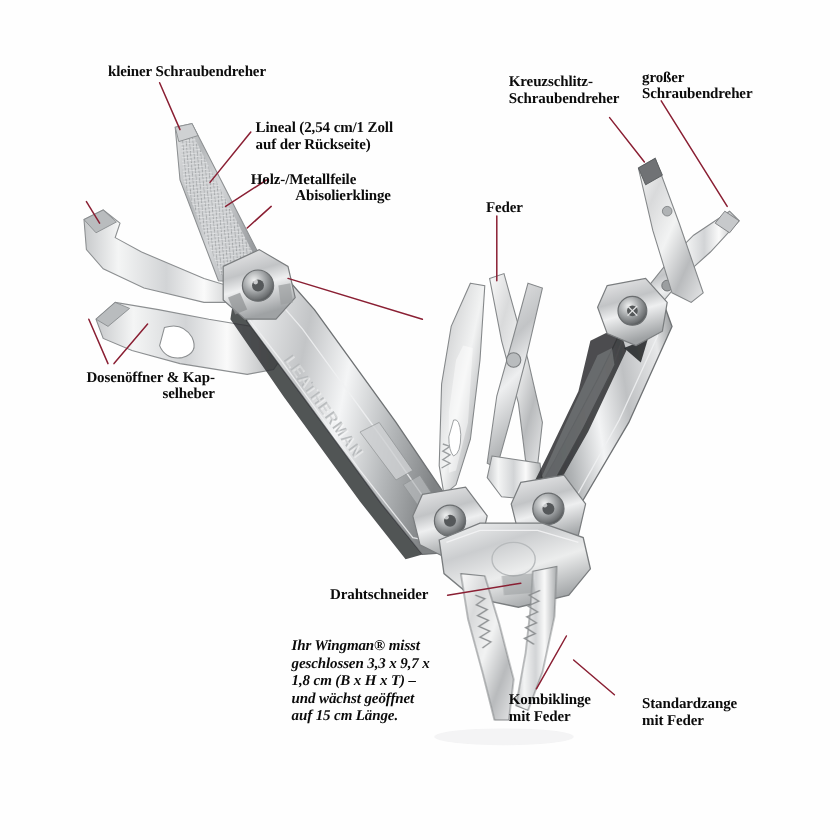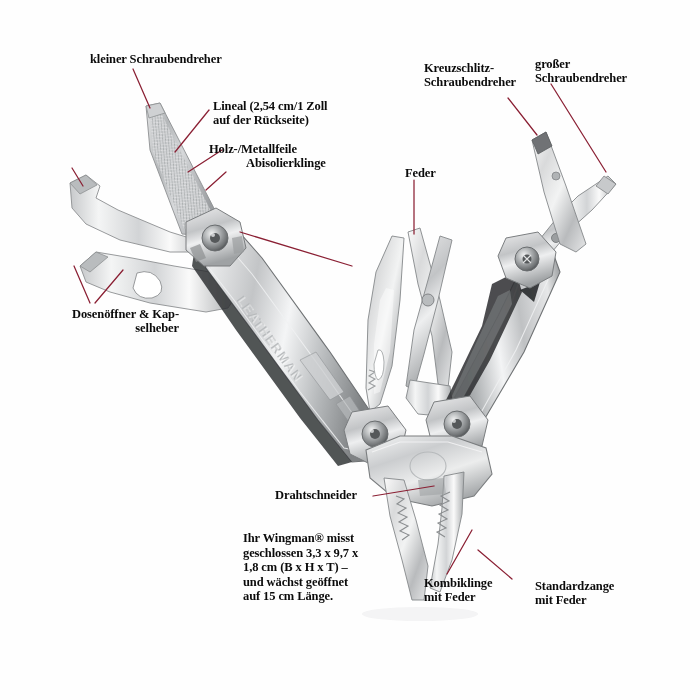--- a/index.html
+++ b/index.html
@@ -261,19 +261,19 @@
 Schraubendreher</div>
 
   <div class="lbl" style="left:275px;top:489px;">Drahtschneider</div>
 
   <div class="lbl" style="left:424px;top:577px;">Kombiklinge
 mit Feder</div>
 
   <div class="lbl" style="left:535px;top:580px;">Standardzange
 mit Feder</div>
 
-  <div class="lbl blk" style="left:243px;top:531px;">Ihr Wingman® misst
+  <div class="lbl blk" style="left:243px;top:531px;font-style:italic;">Ihr Wingman® misst
 geschlossen 3,3 x 9,7 x
 1,8 cm (B x H x T) –
 und wächst geöffnet
 auf 15 cm Länge.</div>
 
 </div>
 
 </body></html>

